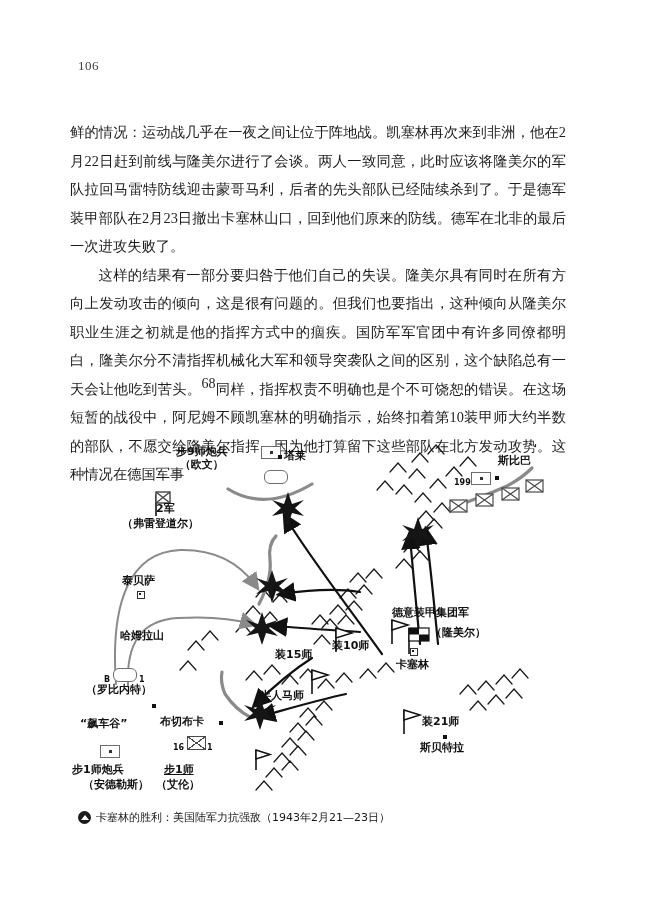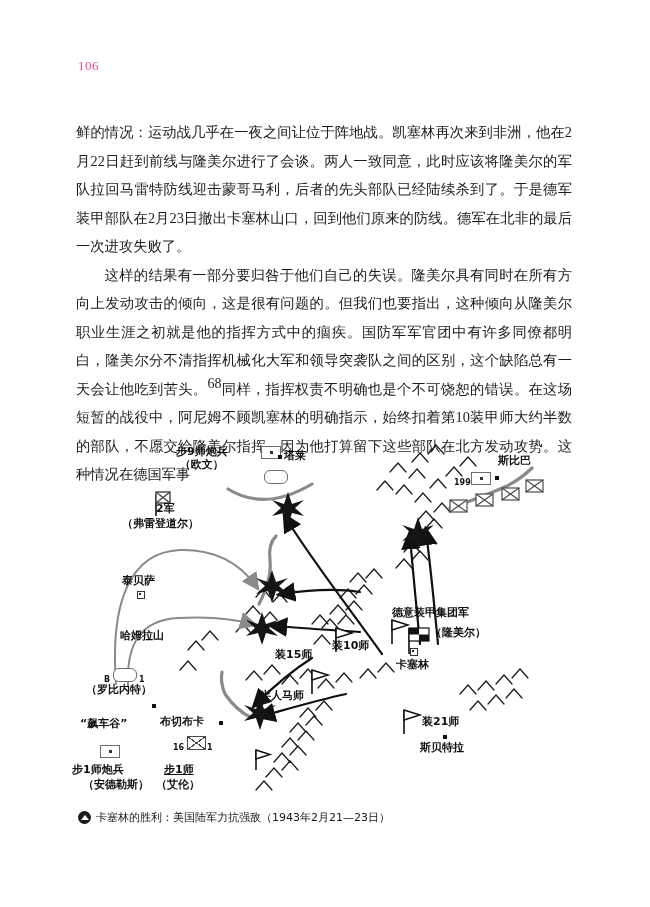--- a/index.html
+++ b/index.html
@@ -7,25 +7,25 @@
     width:650px;height:907px;
     font-family:"Liberation Serif","DejaVu Serif",serif;
     color:#1a1a1a;
     position:relative;
     overflow:hidden;
   }
   .page{position:absolute;inset:0;background:#ffffff;}
 
   .folio{
     position:absolute;left:78px;top:58px;
-    font-size:13px;letter-spacing:.5px;color:#ec4899;
+    font-size:13px;letter-spacing:.5px;color:#404040;
   }
 
   .body-text{
-    position:absolute;left:76px;top:118px;width:496px;
+    position:absolute;left:70px;top:118px;width:496px;
     font-size:14.3px;line-height:28.5px;
     text-align:justify;text-justify:inter-ideograph;
     color:#1c1c1c;
   }
   .body-text p{margin:0;}
   .body-text p.indent{text-indent:2em;}
   .body-text sup{font-size:14px;vertical-align:super;line-height:0;}
 
   
   .map-wrap{

